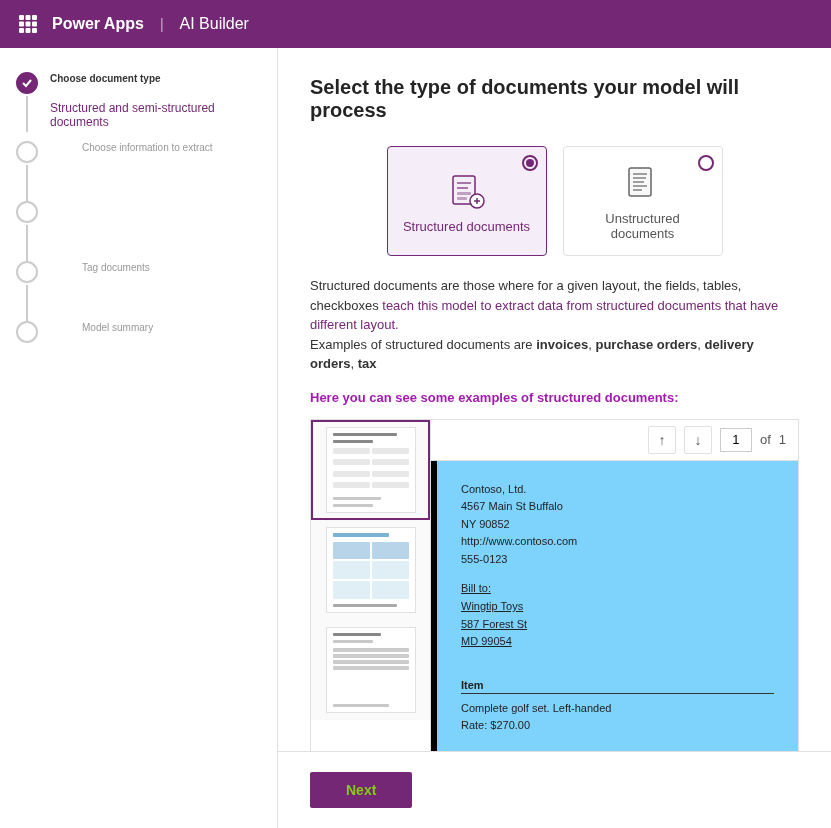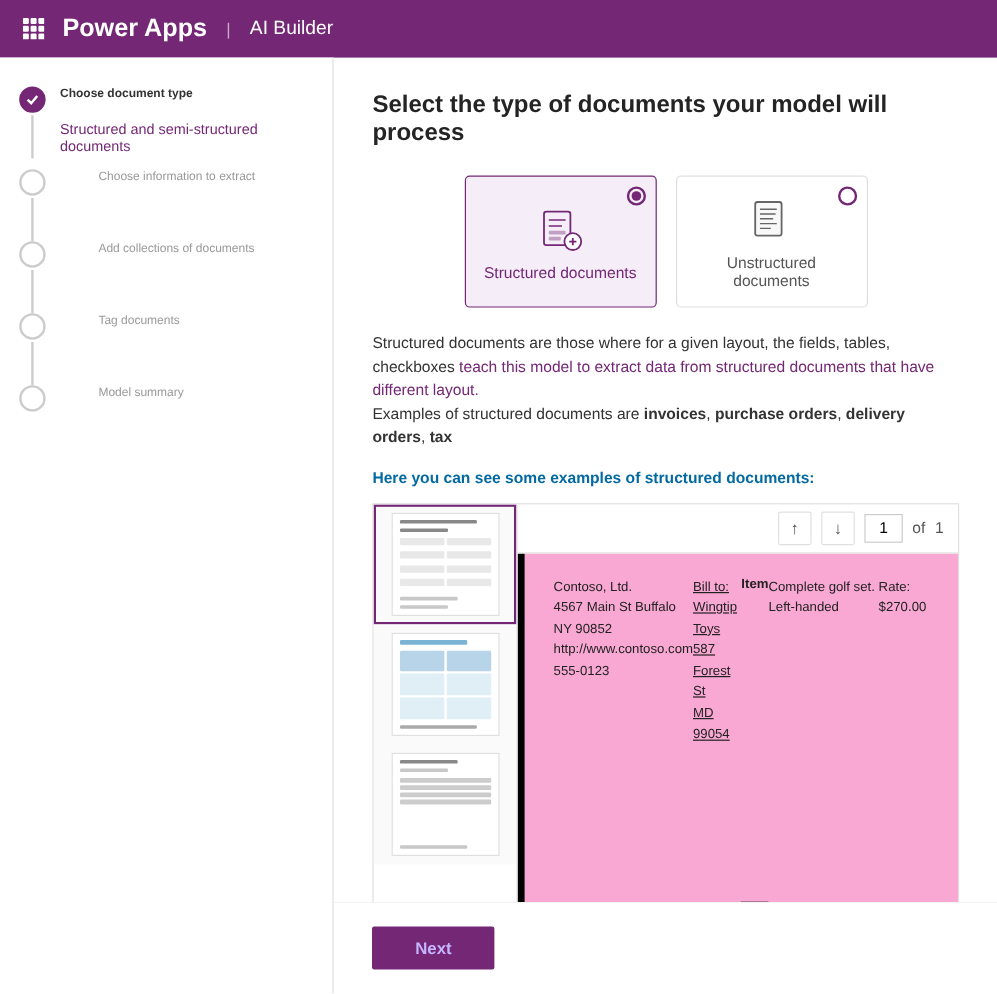--- a/index.html
+++ b/index.html
@@ -9,21 +9,21 @@
     .header {
       background: #742774;
       color: #fff;
       height: 48px;
       display: flex;
       align-items: center;
       padding: 0 16px;
       gap: 12px;
     }
     .header-grid-icon { width: 24px; height: 24px; display: flex; align-items: center; justify-content: center; }
-    .header-title { font-size: 21px; font-weight: 600; color: #fff; }
+    .header-title { font-size: 16px; font-weight: 600; color: #fff; }
     .header-divider { color: rgba(255,255,255,0.6); margin: 0 4px; }
     .header-subtitle { font-size: 16px; color: #fff; }
 
     
     .main-layout {
       display: flex;
       height: calc(828px - 48px);
     }
 
     
@@ -165,21 +165,21 @@
       color: #333;
       line-height: 1.5;
       margin-bottom: 16px;
       max-width: 520px;
     }
     .description b { font-weight: 700; }
 
     .examples-heading {
       font-size: 13px;
       font-weight: 600;
-      color: #0369a1;
+      color: #a21caf;
       margin-bottom: 14px;
     }
 
     
     .gallery-layout {
       display: flex;
       gap: 0;
       border: 1px solid #e0e0e0;
       min-height: 360px;
     }
@@ -269,27 +269,27 @@
       border: 1px solid #ccc;
       text-align: center;
       font-size: 13px;
     }
     .page-of {
       font-size: 13px;
       color: #555;
     }
     .preview-doc {
       flex: 1;
-      background: #f9a8d4;
+      background: #7dd3fc;
       padding: 20px 24px;
       overflow: hidden;
       font-size: 11px;
       color: #222;
       display: flex;
-      flex-direction: row;
+      flex-direction: column;
       gap: 0;
     }
     .preview-doc .company-info { line-height: 1.6; margin-bottom: 12px; }
     .preview-doc .bill-info { line-height: 1.6; margin-bottom: 28px; text-decoration: underline; }
     .preview-doc .item-header { font-weight: 700; border-bottom: 1px solid #333; padding-bottom: 2px; margin-bottom: 6px; }
     .preview-doc .item-row { line-height: 1.6; }
     .preview-left-border {
       width: 6px;
       background: #000;
       flex-shrink: 0;
@@ -300,21 +300,21 @@
       overflow: hidden;
     }
 
     
     .footer {
       padding: 20px 32px;
       border-top: 1px solid #e0e0e0;
     }
     .next-btn {
       background: #742774;
-      color: #c4b5fd;
+      color: #84cc16;
       border: none;
       padding: 10px 36px;
       font-size: 14px;
       font-weight: 600;
       border-radius: 2px;
       cursor: pointer;
     }
 
     
     .svg-icon { display: inline-flex; align-items: center; justify-content: center; }
@@ -367,23 +367,20 @@
       </div>
       <div class="step-content">
         <div class="step-title">Choose information to extract</div>
       </div>
     </div>
 
     <div class="step-item step-inactive">
       <div class="step-connector-wrapper">
         <div class="step-circle"></div>
         <div class="step-line"></div>
-      </div>
-      <div class="step-content">
-        <div class="step-title">Add collections of documents</div>
       </div>
     </div>
 
     <div class="step-item step-inactive">
       <div class="step-connector-wrapper">
         <div class="step-circle"></div>
         <div class="step-line"></div>
       </div>
       <div class="step-content">
         <div class="step-title">Tag documents</div>

